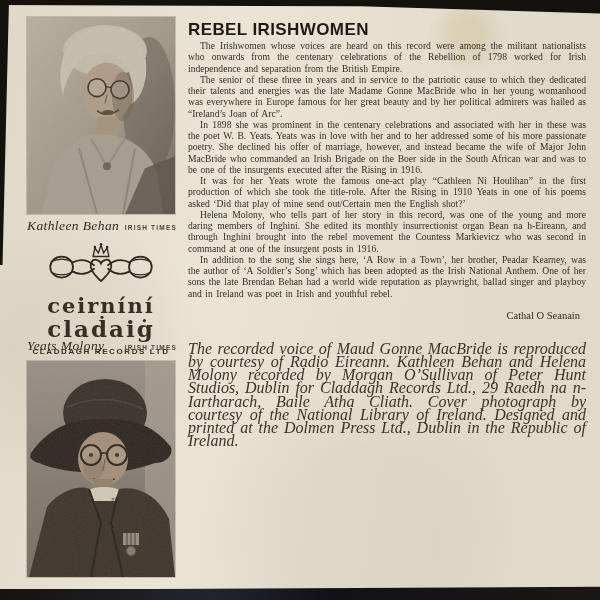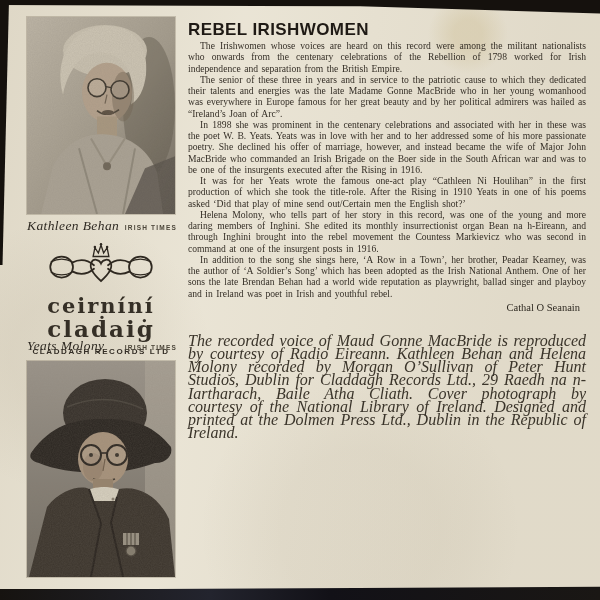--- a/index.html
+++ b/index.html
@@ -42,21 +42,21 @@
     letter-spacing:1.6px;color:#332d25;margin-top:7px;}
   
   .textcol{position:absolute;left:188px;top:15px;width:398px;color:#332d25;}
   .title{font-family:Liberation Sans, sans-serif;font-weight:800;font-size:17px;
     letter-spacing:.4px;color:#1f1a15;}
   .catalog{text-align:right;font-size:11px;letter-spacing:.5px;color:#2e2921;
     padding-right:12px;margin-top:-2px;}
   .body-text{margin-top:0;}
   .body-text p{margin:0;font-size:9.6px;line-height:11.25px;text-align:justify;
     text-indent:12px;word-spacing:1.1px;color:#342e26;}
-  .signature{text-align:right;font-size:10.5px;padding-right:6px;margin-top:3px;color:#2e2921;}
+  .signature{text-align:right;font-size:10.5px;padding-right:6px;margin-top:11px;color:#2e2921;}
   .credits{margin-top:21px;font-style:italic;font-size:16px;line-height:13.2px;
     text-align:justify;word-spacing:1px;color:#3a342a;}
 </style>
 </head>
 <body>
 
 <div class="stage">
   <div class="cover">
 
     <figure class="photo photo-kathleen" style="margin:0;">

